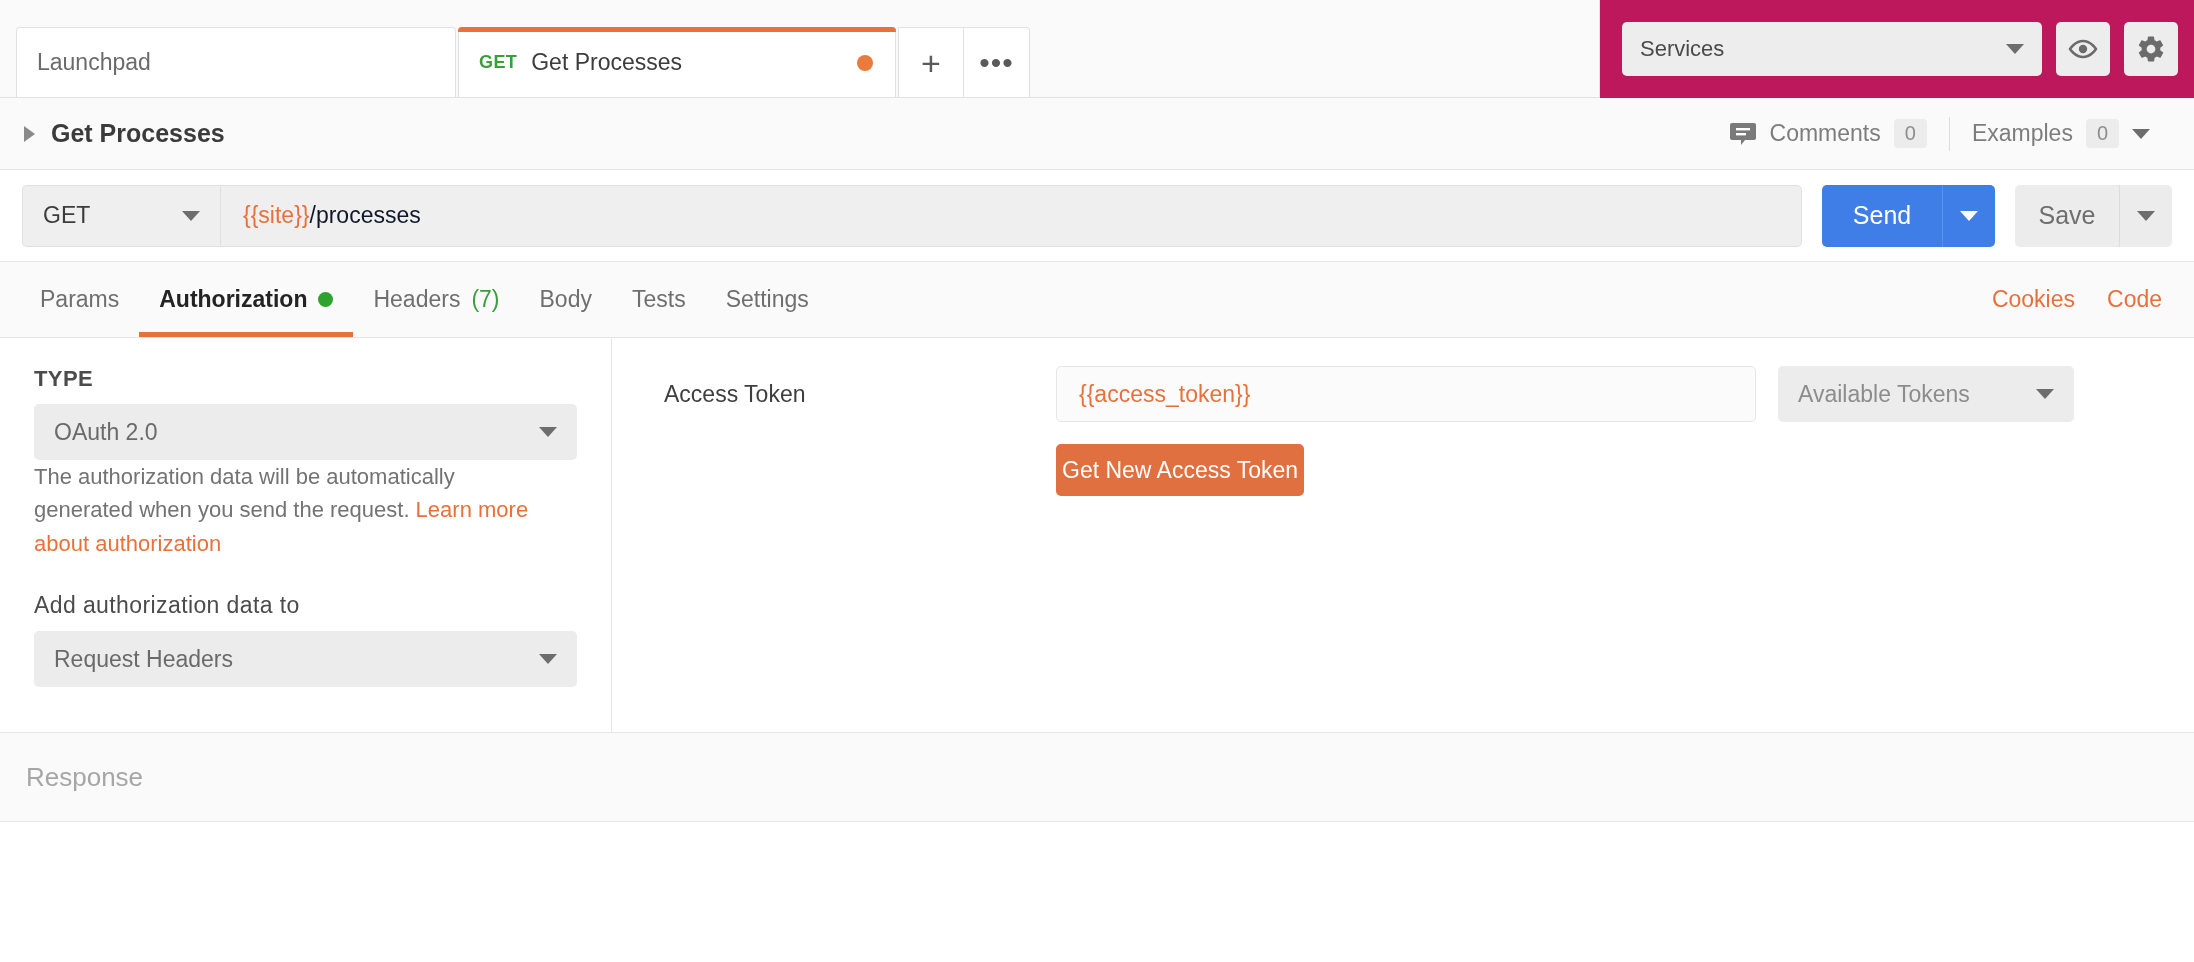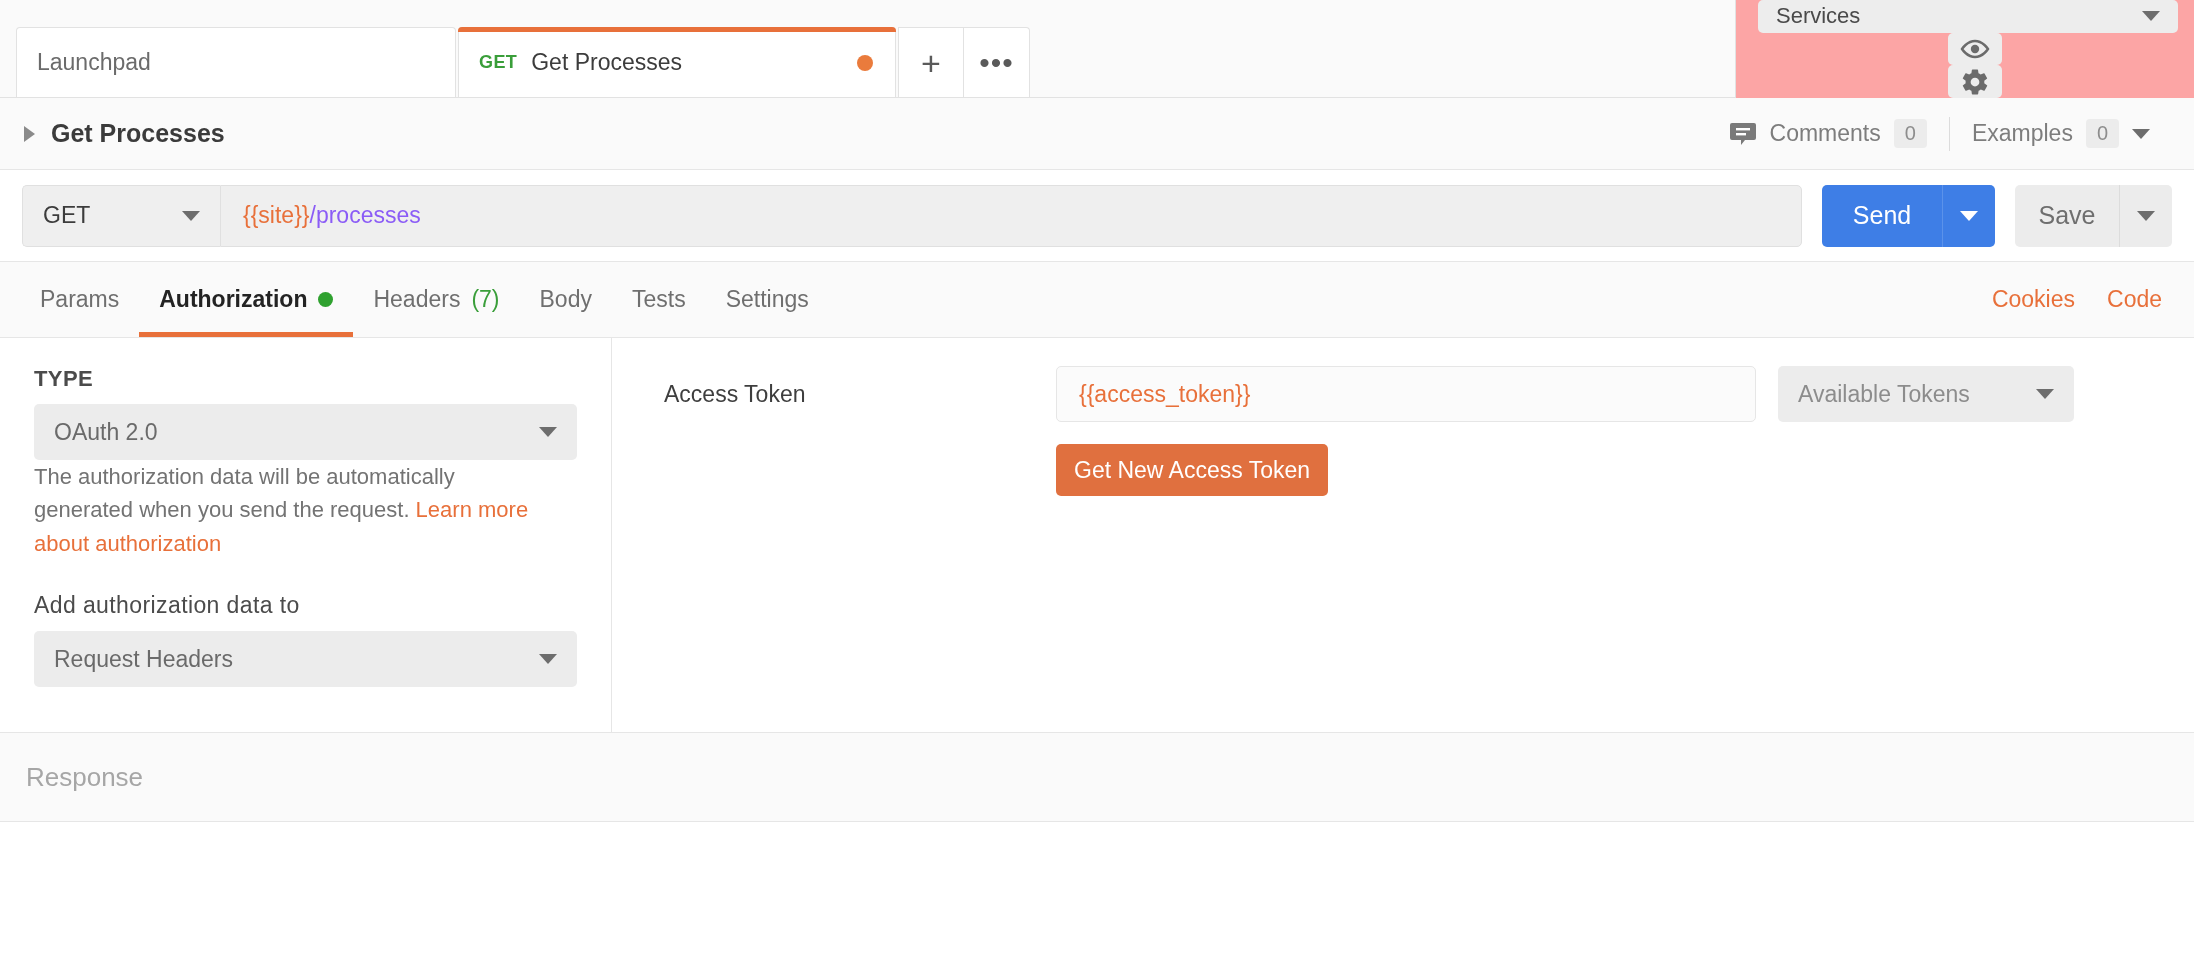--- a/index.html
+++ b/index.html
@@ -91,22 +91,21 @@
 
   .tabstrip-right {
     margin-left: auto;
     display: flex;
     align-items: center;
     height: 98px;
     padding-right: 16px;
     border-left: 1px solid #e2e2e2;
     padding-left: 22px;
     align-self: stretch;
-    background: #fca5a5;
-    flex-direction: column;
+    background: #be185d;
   }
   .env-select {
     width: 420px;
     height: 54px;
     background: #ededed;
     border-radius: 5px;
     display: flex;
     align-items: center;
     padding: 0 18px;
     font-size: 22px;
@@ -188,21 +187,21 @@
     flex: 1; height: 62px;
     background: #efefef;
     border: 1px solid #e0e0e0;
     border-radius: 0 5px 5px 0;
     display: flex; align-items: center;
     padding: 0 22px;
     font-size: 23px;
     cursor: text;
   }
   .var-token { color: #e8703a; }
-  .url-plain { color: #8b5cf6; }
+  .url-plain { color: #0f172a; }
   .send-group { display: flex; margin-left: 20px; }
   .send-btn {
     height: 62px; width: 120px;
     background: #3e7ee6;
     color: #ffffff;
     font-size: 25px;
     display: flex; align-items: center; justify-content: center;
     border-radius: 5px 0 0 5px;
     cursor: pointer;
   }
@@ -339,21 +338,21 @@
     font-size: 23px;
     color: #e8703a;
     cursor: text;
   }
   .orange-btn {
     margin-top: 22px;
     display: inline-flex;
     align-items: center;
     justify-content: center;
     height: 52px;
-    padding: 0 18px;
+    padding: 0 6px;
     background: #e0703f;
     color: #ffffff;
     font-size: 23px;
     border-radius: 5px;
     cursor: pointer;
   }
   .tokens-dd {
     width: 296px;
     height: 56px;
     background: #ececec;

